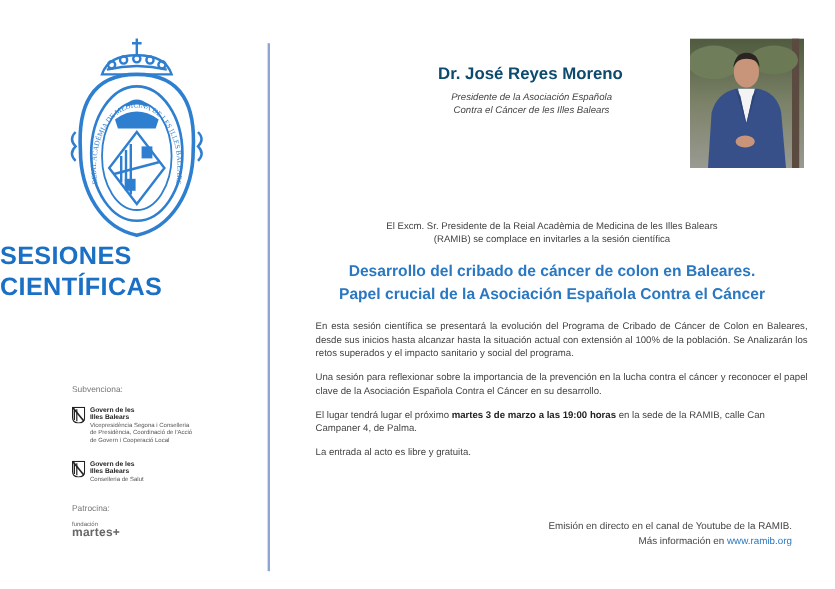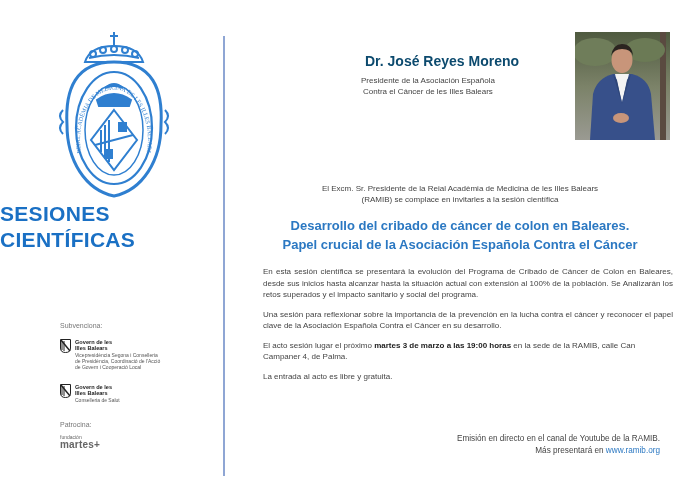--- a/index.html
+++ b/index.html
@@ -27,21 +27,21 @@
     .asisa { position: absolute; left: 60px; top: 434px; color: #666; }
     .asisa .fund { font-size: 5px; line-height: 6px; }
     .asisa .brand { font-size: 10px; font-weight: bold; line-height: 10px; letter-spacing: 0.2px; }
 
     
     .divider { position: absolute; left: 223px; top: 36px; width: 2px; height: 440px; background: #8fa6d4; }
 
     
     .speaker { position: absolute; left: 330px; top: 52px; width: 225px; text-align: center; }
     .speaker-name { font-weight: bold; font-size: 14px; color: #0c4a6e; line-height: 18px; margin-left: 35px; text-align: left; }
-    .speaker-role { font-size: 8px; color: #444; line-height: 11px; margin-top: 5px; text-align: left; margin-left: 31px; }
+    .speaker-role { font-size: 8px; color: #444; line-height: 11px; margin-top: 5px; text-align: left; margin-left: 46px; font-style: italic; }
     .speaker-role .l2 { padding-left: 2px; }
 
     .photo { position: absolute; left: 575px; top: 32px; width: 95px; height: 108px; overflow: hidden; }
 
     .intro { position: absolute; left: 240px; top: 183px; width: 440px; text-align: center; font-size: 8px; line-height: 11px; color: #444; }
     .talk-title { position: absolute; left: 240px; top: 216px; width: 440px; text-align: center; color: #2b78c2; font-weight: bold; font-size: 13px; line-height: 19px; }
 
     .body { position: absolute; left: 263px; top: 266px; width: 410px; font-size: 8px; line-height: 11.5px; color: #444; }
     .body p { margin-bottom: 8px; text-align: justify; }
     .body p.nojust { text-align: left; }
@@ -182,21 +182,21 @@
   </div>
 
   <div class="talk-title">
     <div>Desarrollo del cribado de cáncer de colon en Baleares.</div>
     <div>Papel crucial de la Asociación Española Contra el Cáncer</div>
   </div>
 
   <div class="body">
     <p>En esta sesión científica se presentará la evolución del Programa de Cribado de Cáncer de Colon en Baleares, desde sus inicios hasta alcanzar hasta la situación actual con extensión al 100% de la población. Se Analizarán los retos superados y el impacto sanitario y social del programa.</p>
     <p>Una sesión para reflexionar sobre la importancia de la prevención en la lucha contra el cáncer y reconocer el papel clave de la Asociación Española Contra el Cáncer en su desarrollo.</p>
-    <p class="nojust"><span>El acto sesión lugar el próximo </span><span class="bold">martes 3 de marzo a las 19:00 horas</span><span> en la sede de la RAMIB, calle Can Campaner 4, de Palma.</span></p>
+    <p class="nojust"><span>El lugar tendrá lugar el próximo </span><span class="bold">martes 3 de marzo a las 19:00 horas</span><span> en la sede de la RAMIB, calle Can Campaner 4, de Palma.</span></p>
     <p class="nojust">La entrada al acto es libre y gratuita.</p>
   </div>
 
   <div class="footer">
     <div>Emisión en directo en el canal de Youtube de la RAMIB.</div>
-    <div><span>Más presentará en </span><span class="link">www.ramib.org</span></div>
+    <div><span>Más información en </span><span class="link">www.ramib.org</span></div>
   </div>
 </div>
 
 </body></html>

